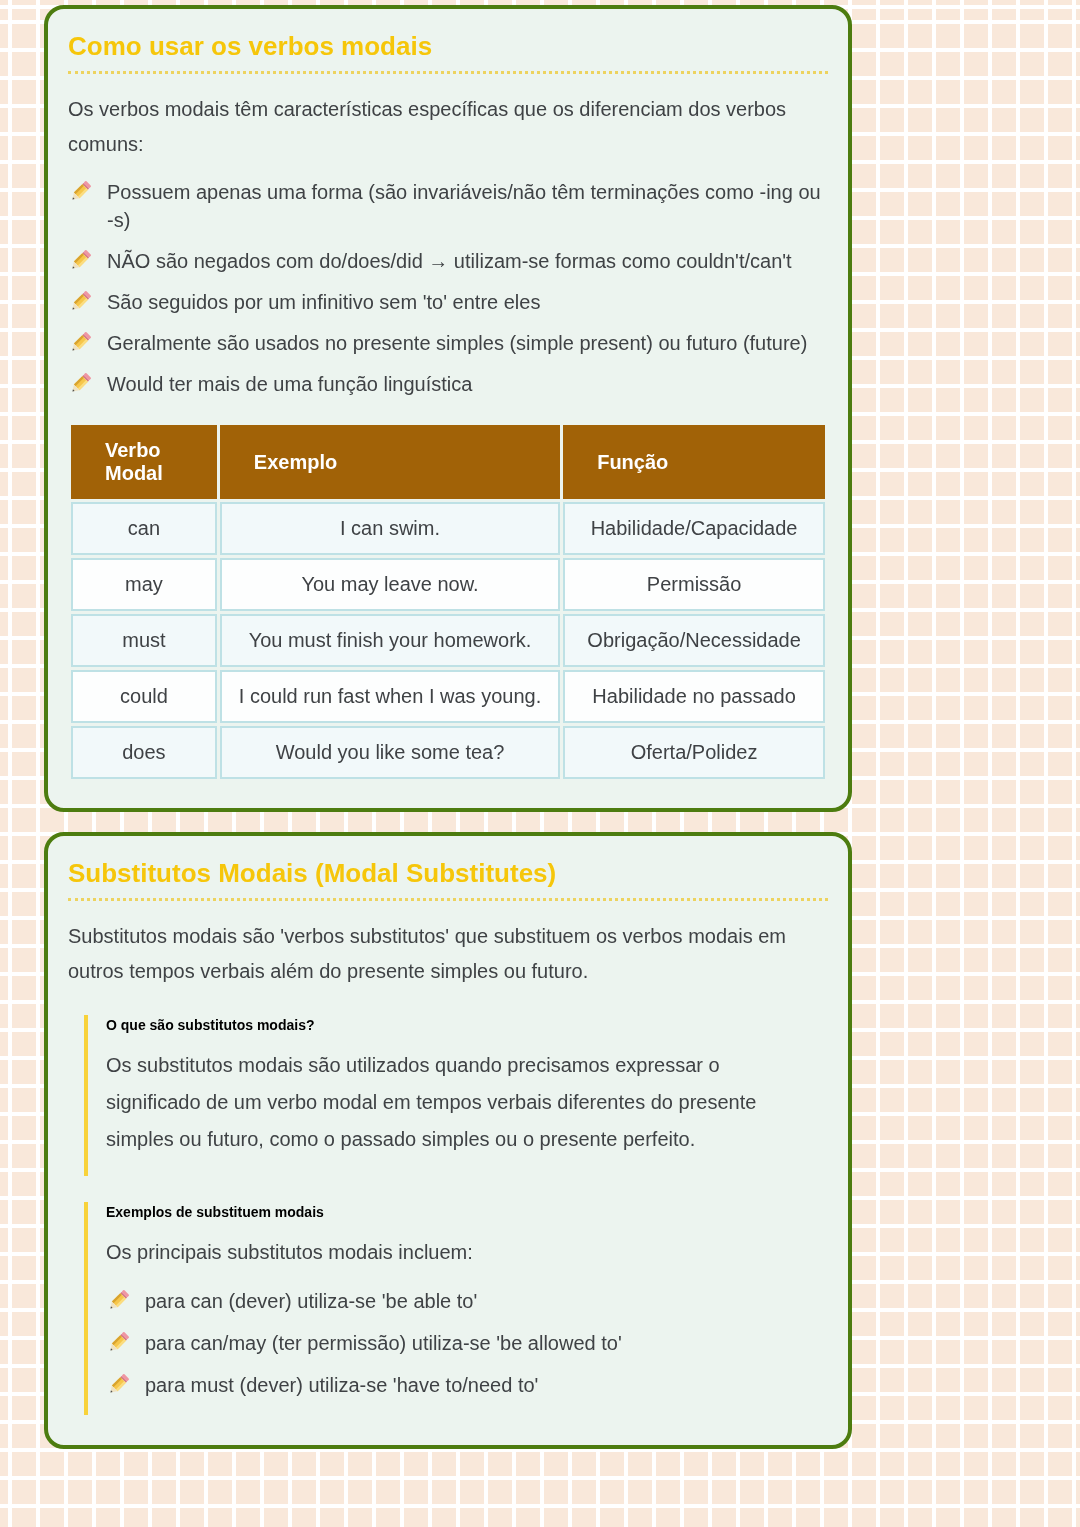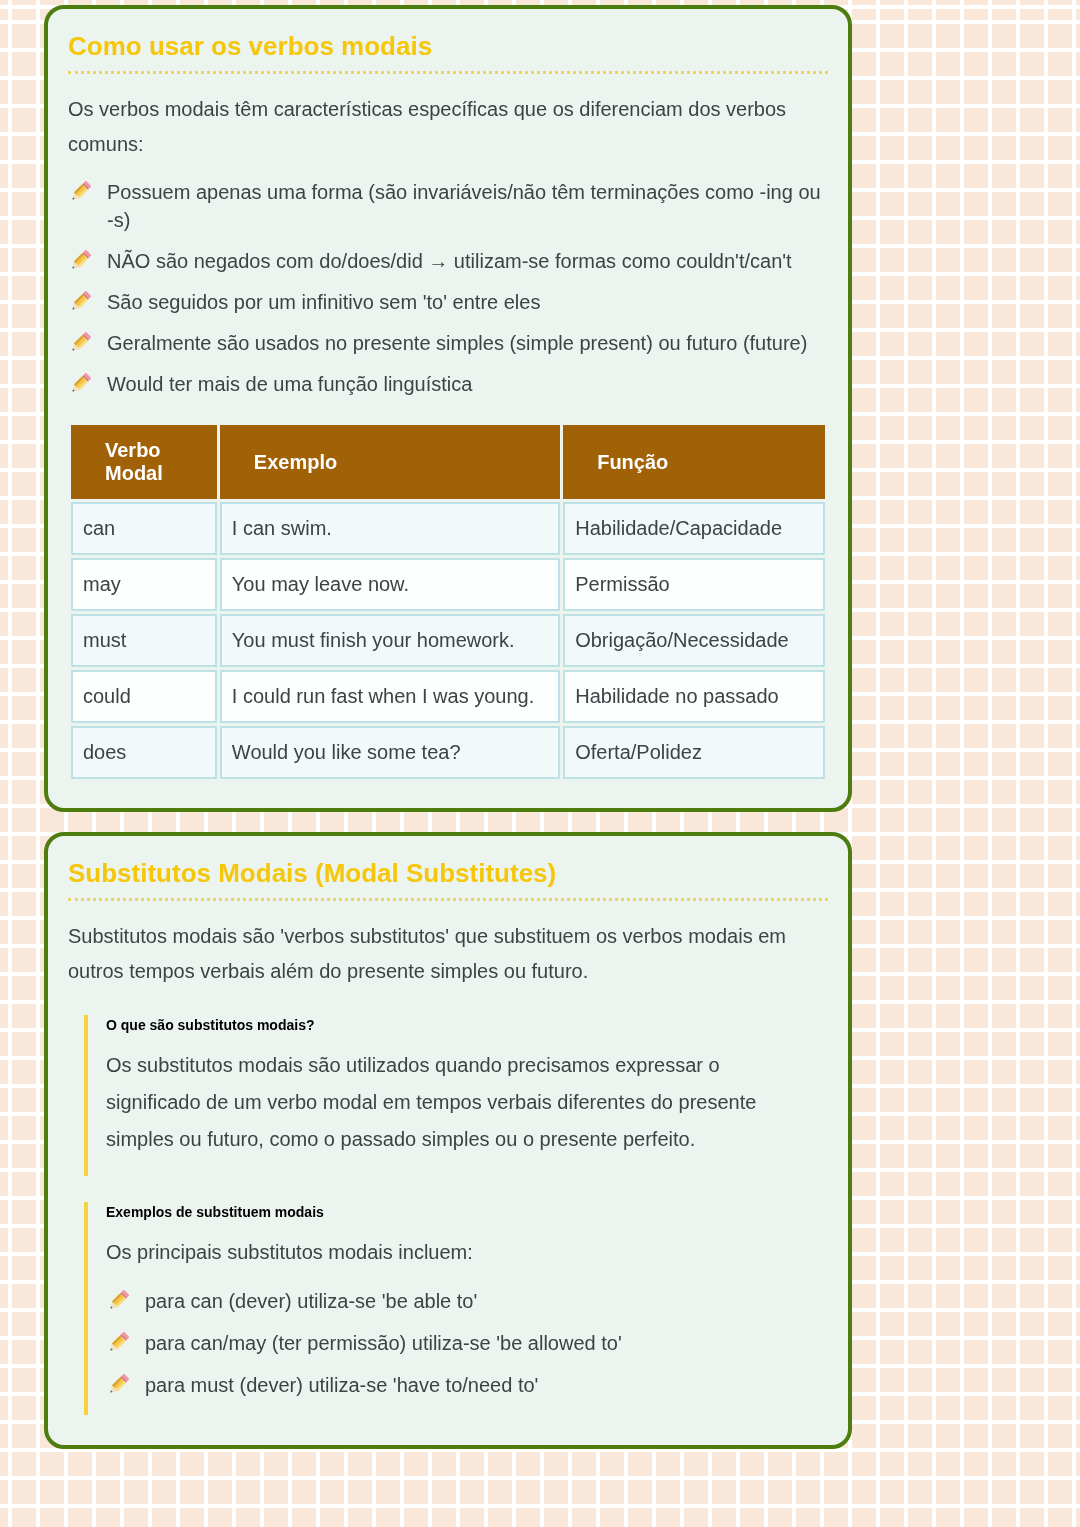--- a/index.html
+++ b/index.html
@@ -78,20 +78,21 @@
     font-size: 20px;
     font-weight: 700;
     text-align: left;
     padding: 14px 34px;
   }
   table.modal-table td {
     background: #f2f9fa;
     border: 2px solid #bee1e5;
     font-size: 20px;
     color: #3f4245;
+    text-align: center;
     padding: 13px 10px;
   }
   table.modal-table tbody tr:nth-child(even) td { background: #fdfefe; }
   col.c-verb { width: 19.5%; }
   col.c-example { width: 45.5%; }
   col.c-function { width: 35%; }
 
   .subsection {
     border-left: 4px solid #f8d23a;
     margin: 26px 0 0 16px;

